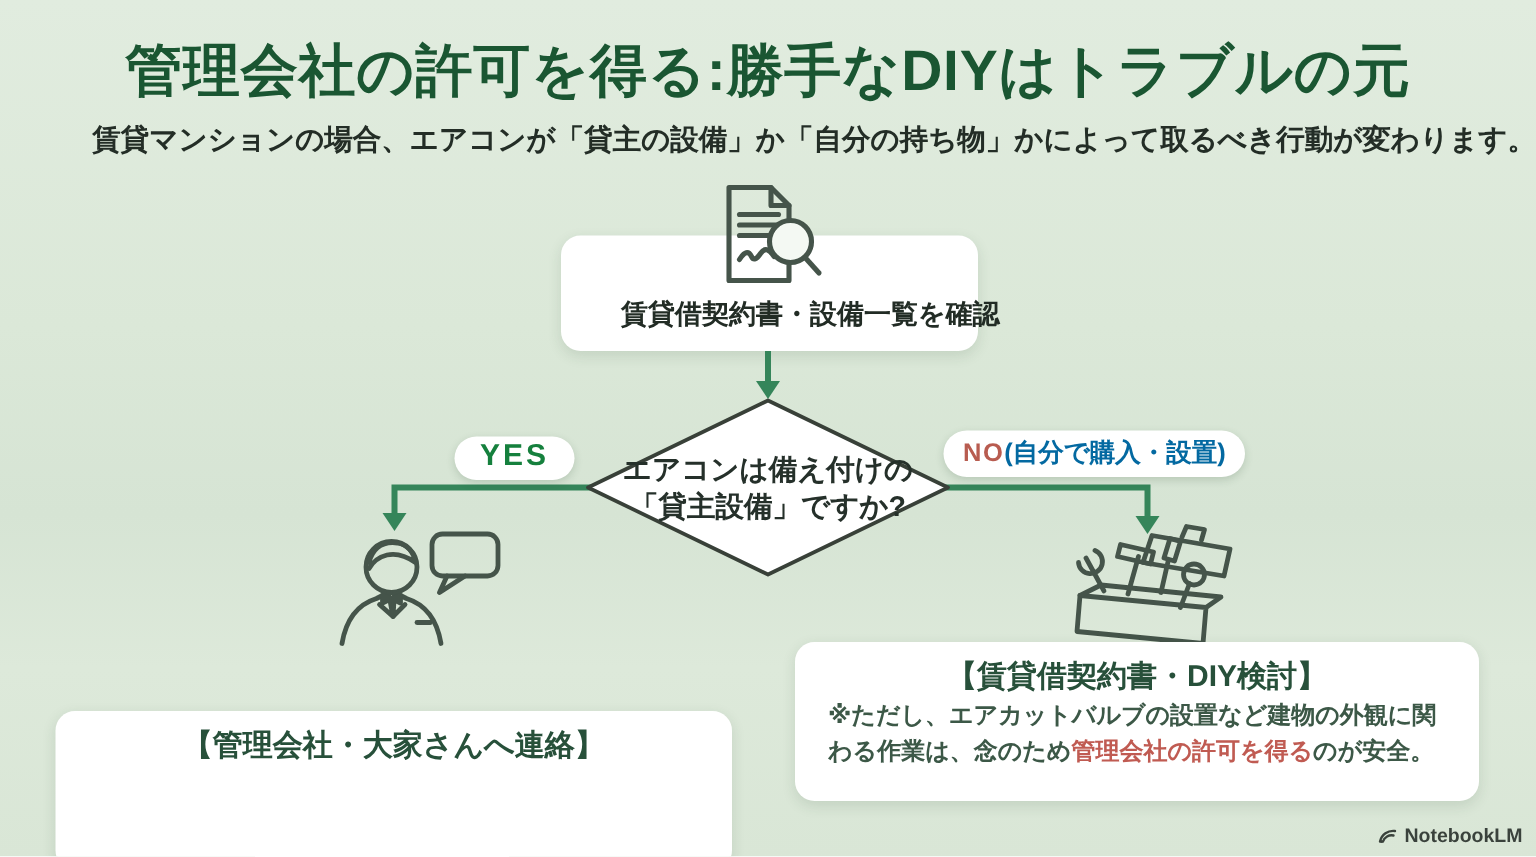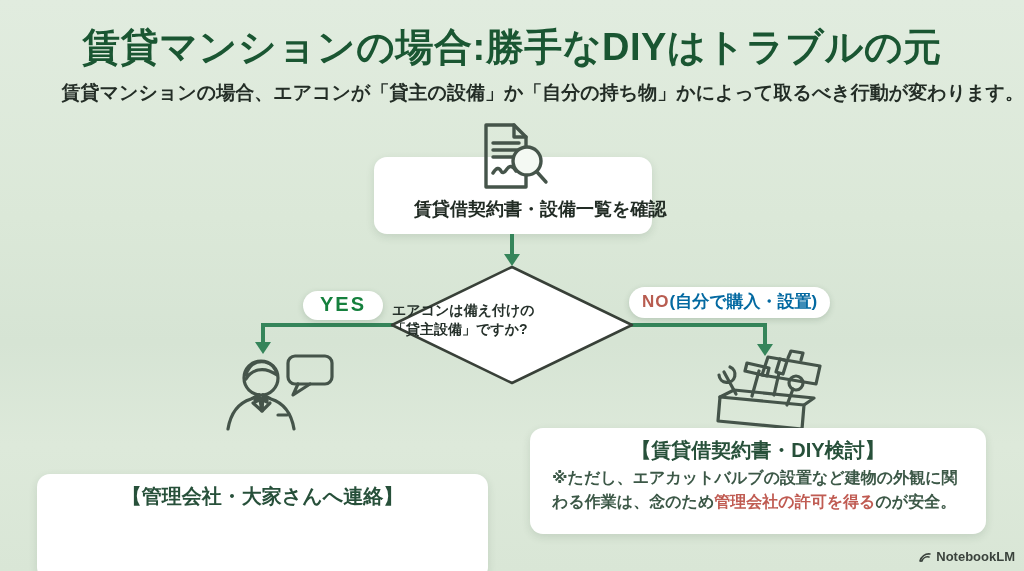--- a/index.html
+++ b/index.html
@@ -20,22 +20,22 @@
     position:absolute;background:#ffffff;border-radius:13px;
     box-shadow:0 3px 9px rgba(40,70,45,.13);
   }
   .check-card{left:374px;top:157px;width:278px;height:77px;}
   .check-label{
     position:absolute;bottom:13px;left:0;right:0;text-align:center;
     font-size:18px;font-weight:800;color:#222c25;white-space:nowrap;padding-left:40px;
   }
   .overlay{position:absolute;left:0;top:0;pointer-events:none;}
   .diamond-text{
-    position:absolute;left:392px;top:301px;width:240px;
-    font-size:14px;font-weight:800;color:#25302a;line-height:1.33;
+    position:absolute;left:392px;top:301px;width:240px;text-align:center;
+    font-size:19px;font-weight:800;color:#25302a;line-height:1.33;
   }
   .pill{
     position:absolute;background:#fff;border-radius:999px;
     box-shadow:0 2px 6px rgba(40,70,45,.18);font-weight:800;white-space:nowrap;
   }
   .yes-pill{left:303px;top:291px;padding:2px 17px 4px;font-size:20px;color:#15803d;letter-spacing:2px;}
   .no-pill{left:629px;top:287px;padding:3px 13px 5px;font-size:17px;}
   .no-word{color:#b85c50;letter-spacing:1px;}
   .no-note{color:#0369a1;}
   .branch-card-left{left:37px;top:428px;width:451px;height:106px;margin-top:46px;}
@@ -51,21 +51,21 @@
   .brand{
     position:absolute;right:9px;bottom:7px;display:flex;align-items:center;gap:4px;
     font-size:13px;font-weight:700;color:#3a423c;
   }
 </style>
 </head>
 <body>
 
 <div class="canvas">
 
-  <div class="title">賃貸マンションの場合:勝手なDIYはトラブルの元</div>
+  <div class="title">管理会社の許可を得る:勝手なDIYはトラブルの元</div>
   <div class="subtitle">賃貸マンションの場合、エアコンが「貸主の設備」か「自分の持ち物」かによって取るべき行動が変わります。</div>
 
   <div class="card check-card">
     <div class="check-label">賃貸借契約書・設備一覧を確認</div>
   </div>
 
   <svg class="overlay" width="1024" height="571" viewBox="0 0 1024 571">
     <g stroke="#35855a" stroke-width="4" fill="none">
       <line x1="512" y1="234" x2="512" y2="255"></line>
       <polyline points="394,325 263,325 263,343"></polyline>

